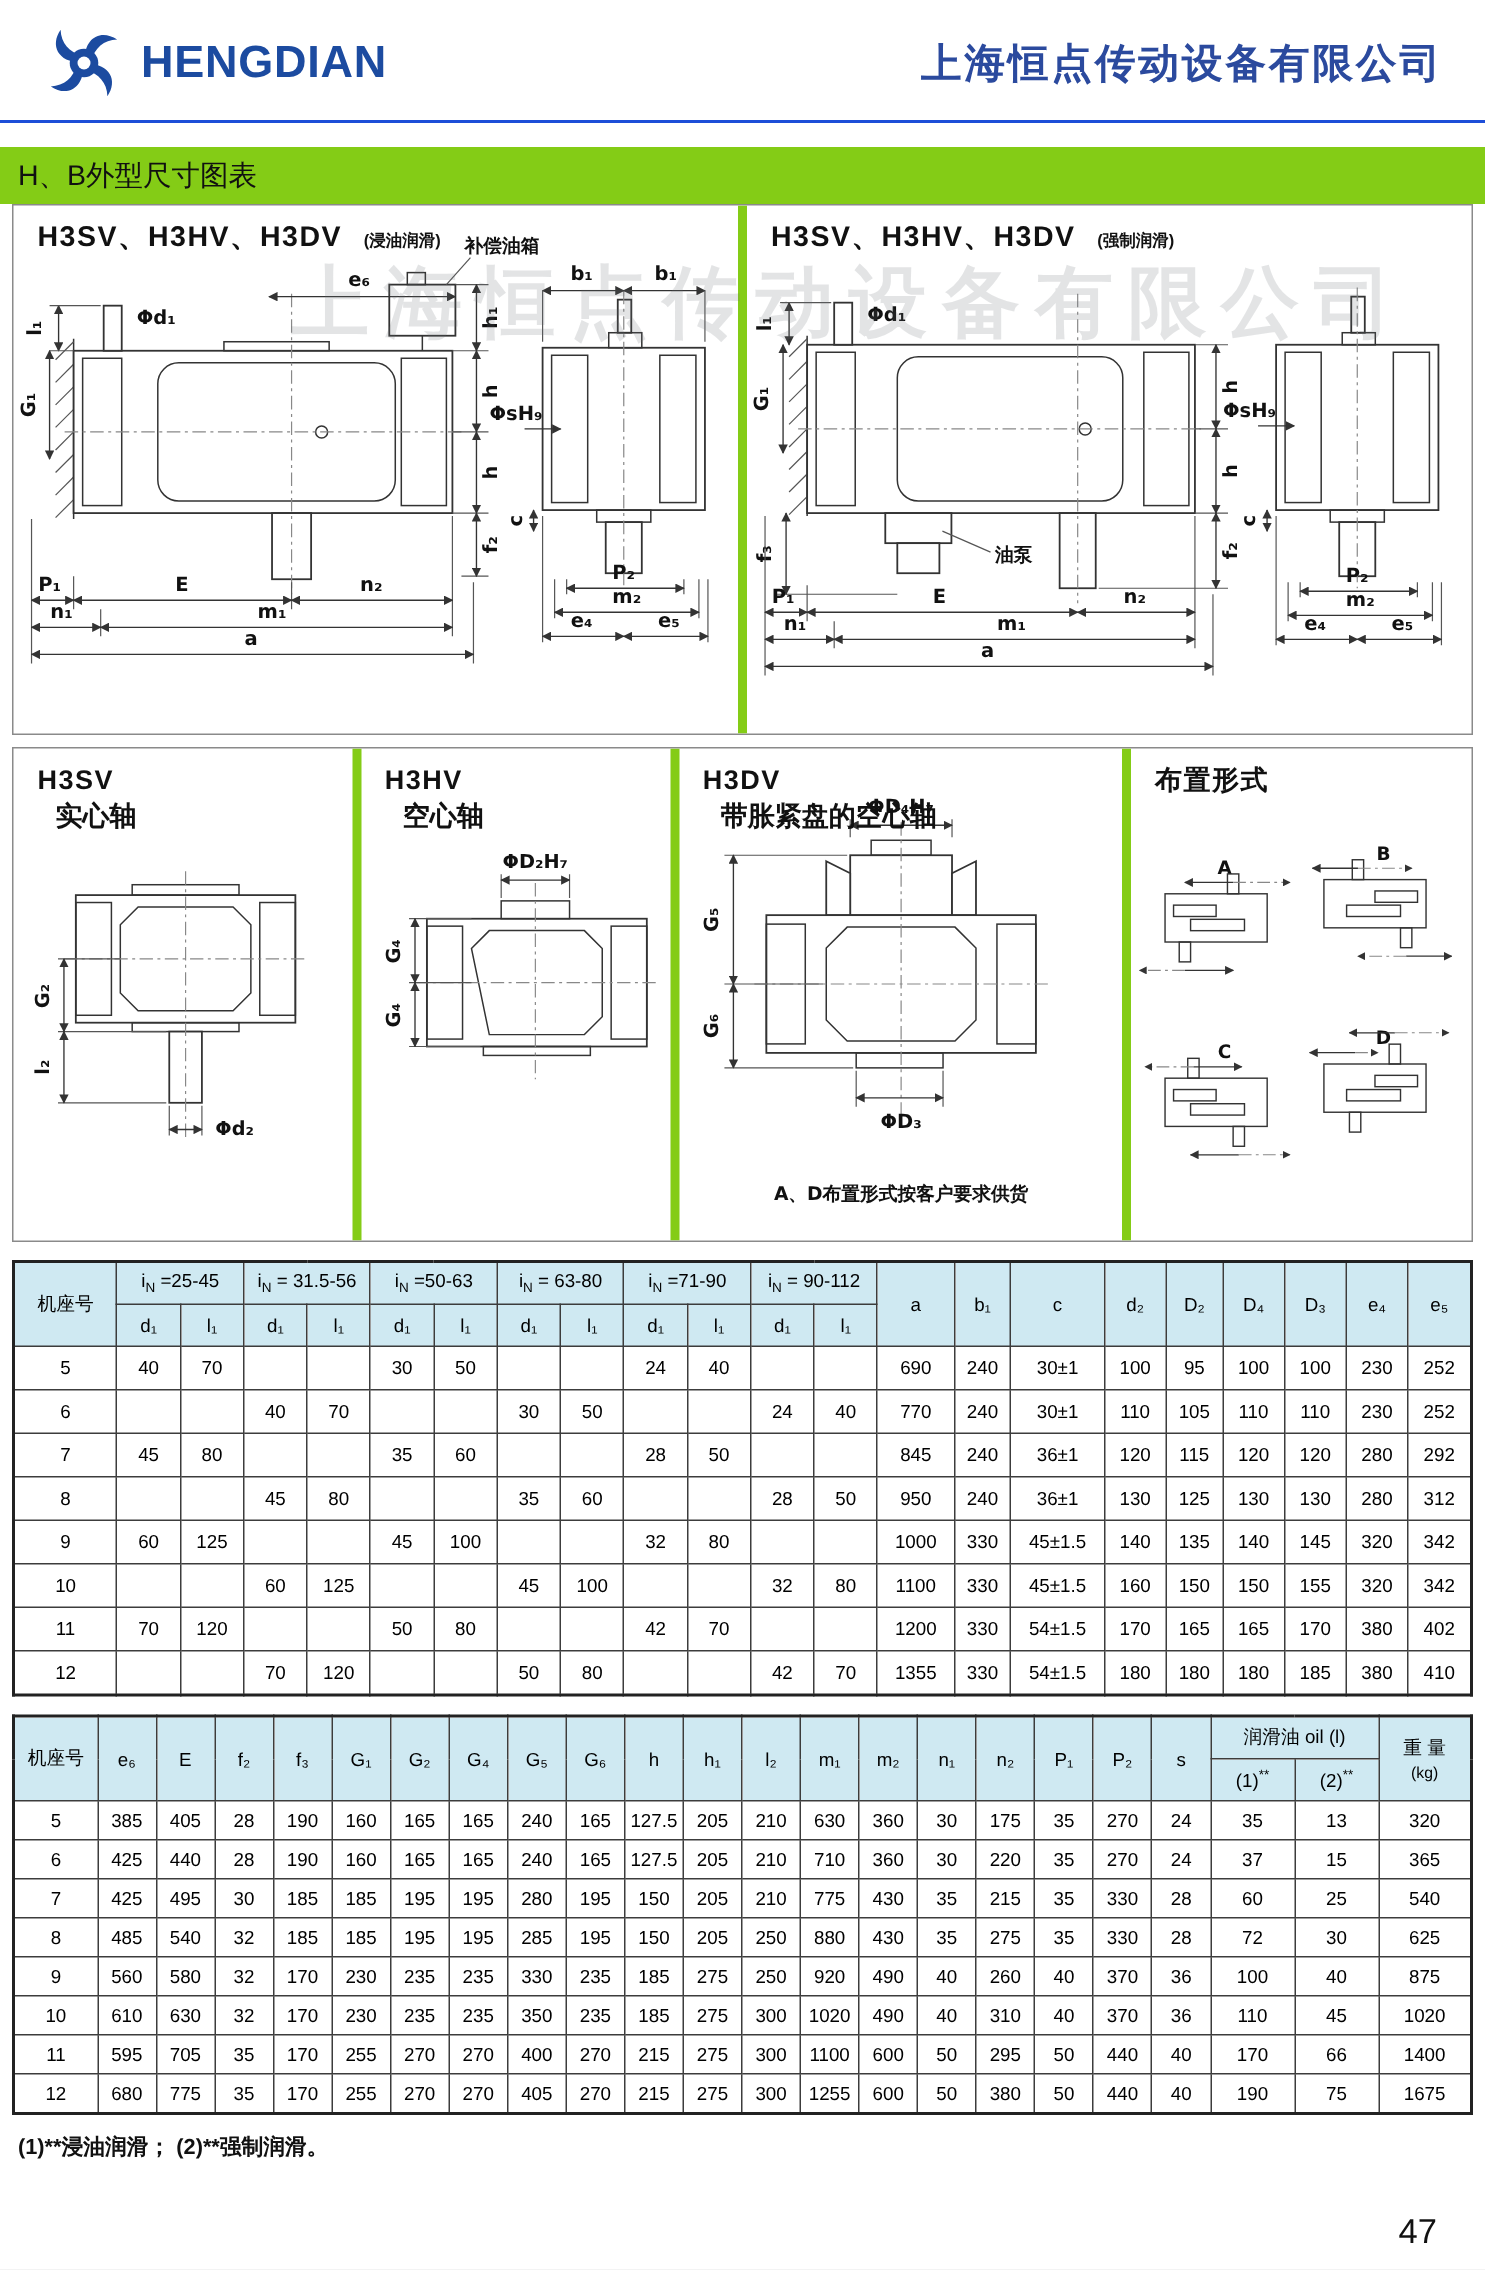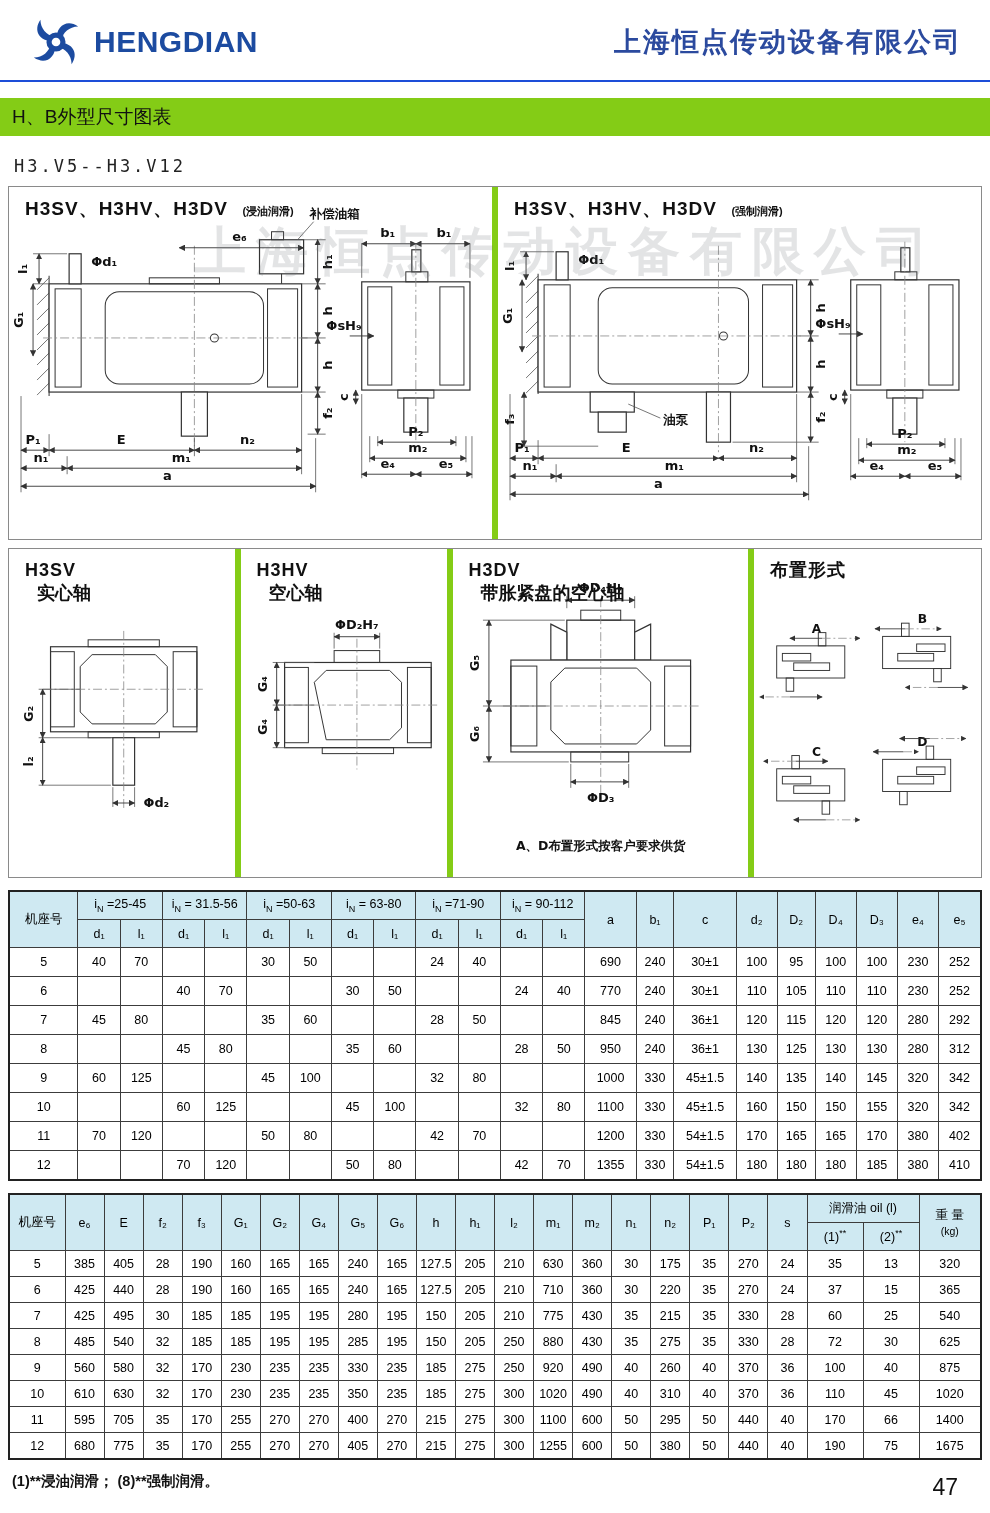--- a/index.html
+++ b/index.html
@@ -72,21 +72,20 @@
         </g>
       </svg>
       <span class="logo-text">HENGDIAN</span>
     </div>
     <span class="company">上海恒点传动设备有限公司</span>
   </div>
 
   <div class="titlebar">
     <span>H、B外型尺寸图表</span>
   </div>
-  <div class="model">H3.V5--H3.V12</div>
 
   <div class="dbox dbox1">
     <div class="watermark">上海恒点传动设备有限公司</div>
 
     <div class="dpanel">
       <div class="ptitle">
         <span class="t">H3SV、H3HV、H3DV</span>
         <span class="s">(浸油润滑)</span>
       </div>
       <svg class="draw" viewBox="0 0 482 350">
@@ -985,16 +984,16 @@
             <td>440</td>
             <td>40</td>
             <td>190</td>
             <td>75</td>
             <td>1675</td>
           </tr>
         </tbody>
       </table>
   </div>
 
-  <div class="footnote">(1)**浸油润滑；  (8)**强制润滑。</div>
+  <div class="footnote">(1)**浸油润滑；  (2)**强制润滑。</div>
   <div class="pageno">47</div>
 
 </div>
 
 </body></html>

